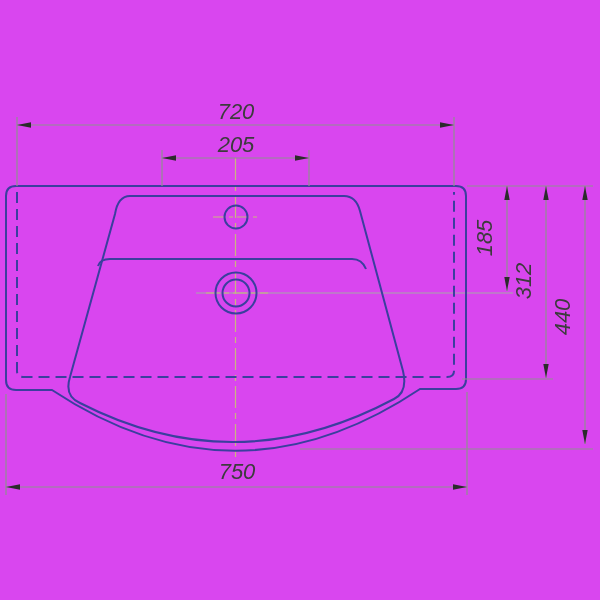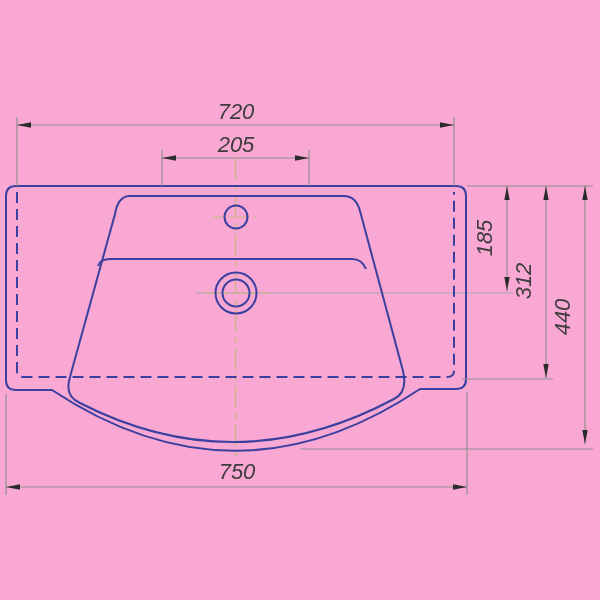--- a/index.html
+++ b/index.html
@@ -8,21 +8,21 @@
     width: 600px;
     height: 600px;
     background: #ffffff;
     font-family: "Liberation Sans", sans-serif;
     overflow: hidden;
   }
   #stage {
     position: relative;
     width: 600px;
     height: 600px;
-    background: #f9a8d4;
+    background: #d946ef;
     text-decoration: underline;
   }
   svg { display: block; }
   .dim-label {
     font-family: "Liberation Sans", sans-serif;
     font-style: italic;
     font-size: 22px;
     fill: #3c3c3c;
   }
 </style>

